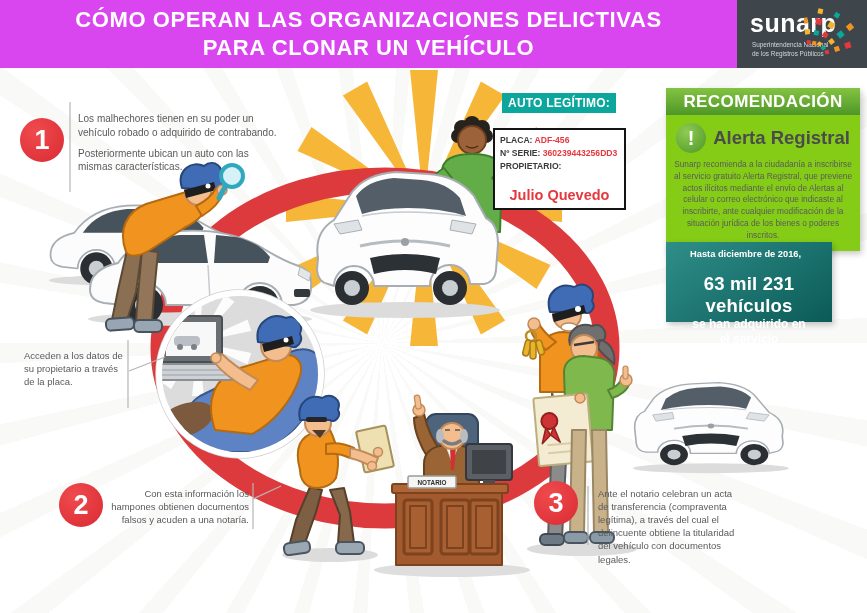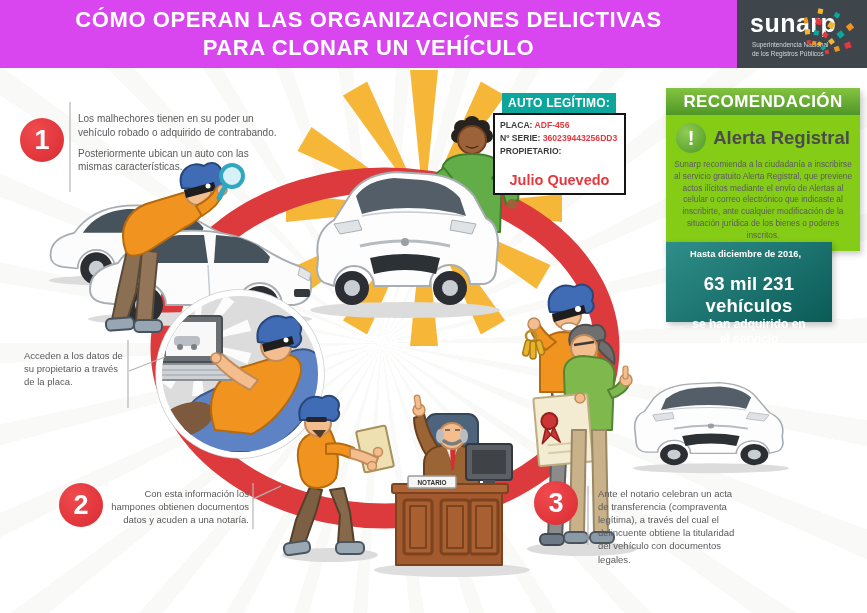--- a/index.html
+++ b/index.html
@@ -25,21 +25,21 @@
   
   .stept{color:#595a5c;line-height:1.38;}
   .s1{left:78px;top:100px;width:205px;font-size:10px;margin-top:12px;}
   .s1 p{margin:0 0 7px 0;}
   .s2{left:105px;top:487px;width:144px;font-size:9.5px;text-align:right;}
   .s3{left:598px;top:487px;width:138px;font-size:9.5px;}
   .callout{left:24px;top:349px;width:100px;font-size:9.5px;}
   
   .ab-h{left:502px;top:93px;width:114px;height:20px;background:#0ca69d;color:#fff;font-weight:bold;
         font-size:12px;display:flex;align-items:center;justify-content:center;letter-spacing:.2px;}
-  .ab-b{left:493px;top:113px;width:133px;background:#fff;border:2px solid #141414;box-sizing:border-box;
+  .ab-b{left:493px;top:128px;width:133px;background:#fff;border:2px solid #141414;box-sizing:border-box;
         padding:4px 5px 5px;}
   .ab-row{font-size:8.6px;font-weight:bold;color:#3a3a3a;line-height:1.5;white-space:nowrap;}
   .ab-val{color:#e5383e;}
   .ab-owner{font-size:14.5px;font-weight:bold;color:#e5383e;text-align:center;margin-top:14px;}
   
   .rec{left:666px;top:88px;width:194px;background:#84cc16;box-shadow:2px 3px 6px rgba(0,0,0,.22);}
   .rec-h{height:27px;background:linear-gradient(180deg,#84c342,#4e9727);color:#fff;font-weight:bold;
          font-size:17px;display:flex;align-items:center;justify-content:center;letter-spacing:.4px;}
   .rec-row{display:flex;align-items:center;justify-content:center;gap:7px;padding:8px 4px 4px;}
   .bang{width:30px;height:30px;border-radius:50%;background:radial-gradient(circle at 35% 30%,#8fcb52,#4e9727);
@@ -343,21 +343,21 @@
 
   <div class="abs num n1">1</div>
   <div class="abs stept s1">
     <p>Los malhechores tienen en su poder un vehículo robado o adquirido de contrabando.</p>
     <p>Posteriormente ubican un auto con las mismas características.</p>
   </div>
 
   <div class="abs stept callout">Acceden a los datos de su propietario a través de la placa.</div>
 
   <div class="abs num n2">2</div>
-  <div class="abs stept s2">Con esta información los hampones obtienen documentos datos y acuden a una notaría.</div>
+  <div class="abs stept s2">Con esta información los hampones obtienen documentos falsos y acuden a una notaría.</div>
 
   <div class="abs num n3">3</div>
   <div class="abs stept s3">Ante el notario celebran un acta de transferencia (compraventa legítima), a través del cual el delincuente obtiene la titularidad del vehículo con documentos legales.</div>
 
   <div class="abs ab-h">AUTO LEGÍTIMO:</div>
   <div class="abs ab-b">
     <div class="ab-row"><span>PLACA:</span> <span class="ab-val">ADF-456</span></div>
     <div class="ab-row"><span>Nº SERIE:</span> <span class="ab-val">360239443256DD3</span></div>
     <div class="ab-row">PROPIETARIO:</div>
     <div class="ab-owner">Julio Quevedo</div>

